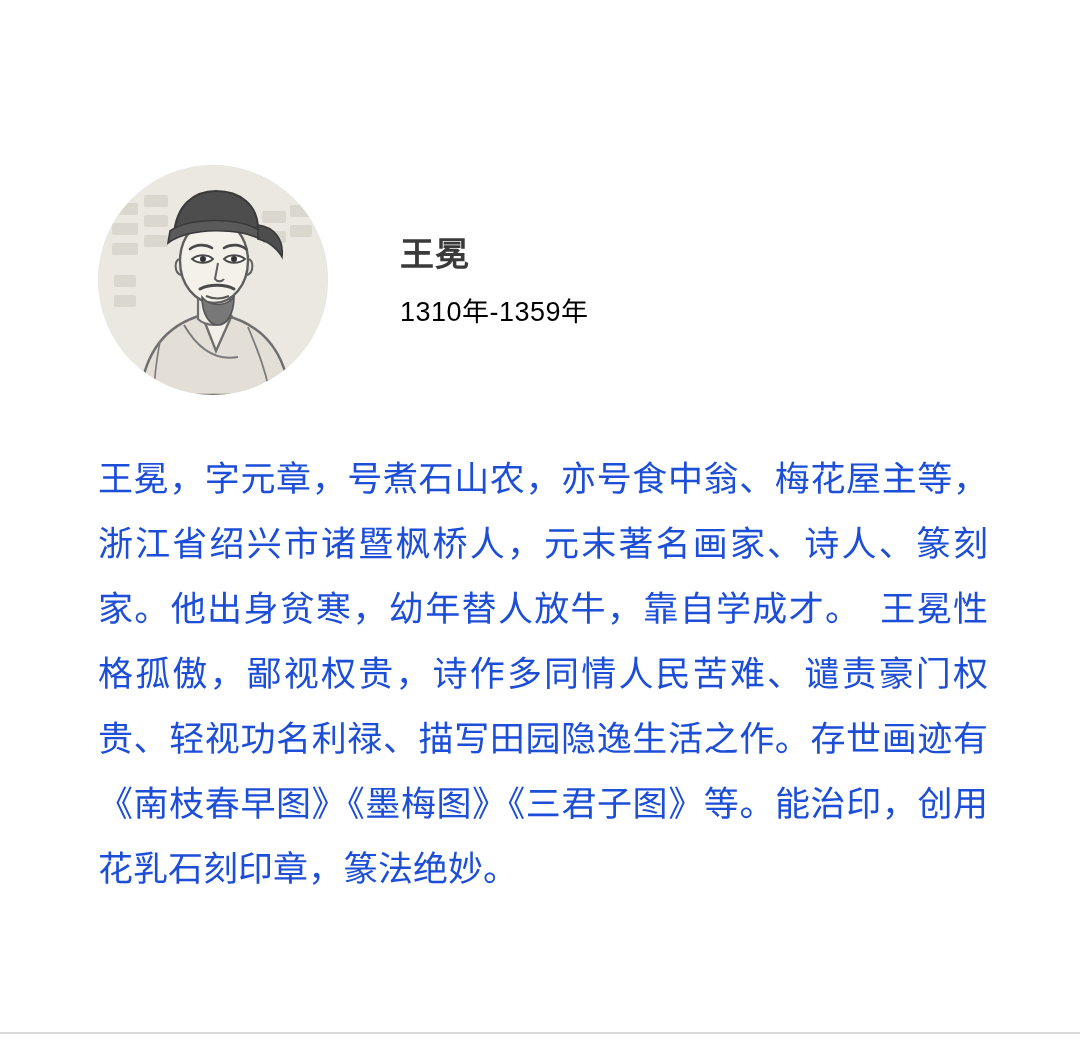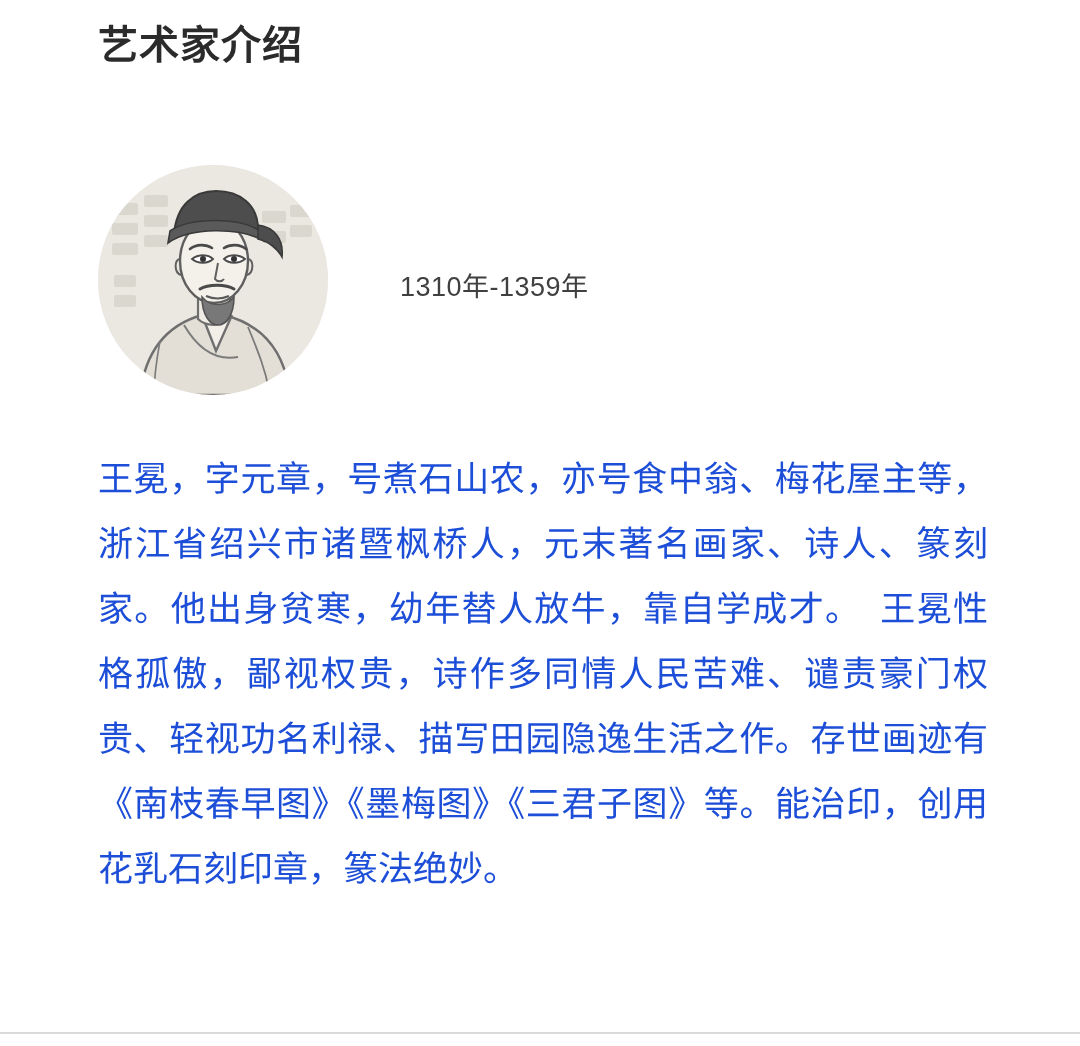--- a/index.html
+++ b/index.html
@@ -63,21 +63,21 @@
   .artist-name {
     font-size: 34px;
     font-weight: 700;
     color: #3a3a3a;
     line-height: 50px;
     letter-spacing: 1px;
   }
   .artist-years {
     margin-top: 14px;
     font-size: 27px;
-    color: #404040;
+    color: #000000;
     line-height: 38px;
     letter-spacing: 0.5px;
   }
   .bio {
     position: absolute;
     left: 98px;
     top: 446px;
     width: 890px;
     font-size: 35px;
     line-height: 65px;
@@ -93,21 +93,20 @@
     bottom: 12px;
     height: 2px;
     background: #d9d9d9;
   }
 </style>
 </head>
 <body>
 
 <div class="page">
 
-  <div class="section-title">艺术家介绍</div>
 
   <div class="artist-header">
 
     <div class="avatar-wrap">
       <svg viewBox="0 0 230 230" xmlns="http://www.w3.org/2000/svg">
         <defs>
           <clipPath id="circleClip">
             <circle cx="115" cy="115" r="115"></circle>
           </clipPath>
         </defs>
@@ -157,20 +156,21 @@
           <path d="M108 131 C115 134 124 134 131 131" fill="none" stroke="#5a5a5a" stroke-width="2"></path>
           <path d="M104 132 C104 150 112 160 120 160 C128 160 136 150 136 132 C128 142 112 142 104 132 Z" fill="#787878" stroke="#555555" stroke-width="1.6"></path>
 
           <path d="M82 94 C76 94 76 108 83 110" fill="none" stroke="#5f5f5f" stroke-width="2"></path>
           <path d="M150 94 C156 94 156 108 149 110" fill="none" stroke="#5f5f5f" stroke-width="2"></path>
         </g>
       </svg>
     </div>
 
     <div class="artist-meta">
+      <div class="artist-name">王冕</div>
       <div class="artist-years">1310年-1359年</div>
     </div>
 
   </div>
 
   <div class="bio">王冕，字元章，号煮石山农，亦号食中翁、梅花屋主等，浙江省绍兴市诸暨枫桥人，元末著名画家、诗人、篆刻家。他出身贫寒，幼年替人放牛，靠自学成才。　王冕性格孤傲，鄙视权贵，诗作多同情人民苦难、谴责豪门权贵、轻视功名利禄、描写田园隐逸生活之作。存世画迹有《南枝春早图》《墨梅图》《三君子图》等。能治印，创用花乳石刻印章，篆法绝妙。</div>
 
   <div class="bottom-rule"></div>
 
 </div>

